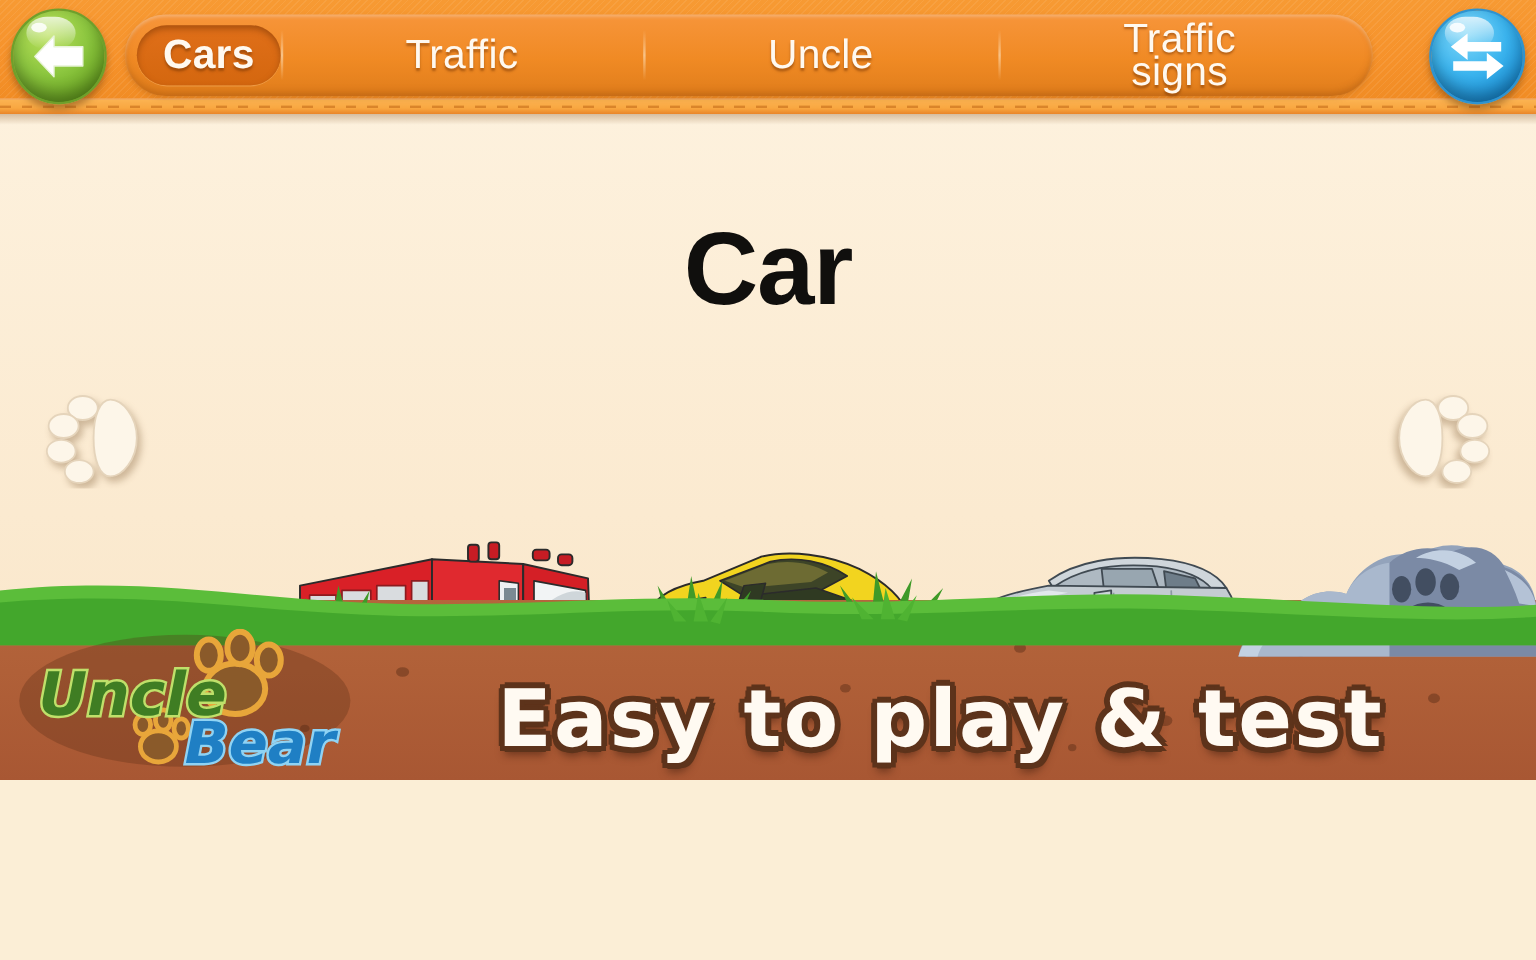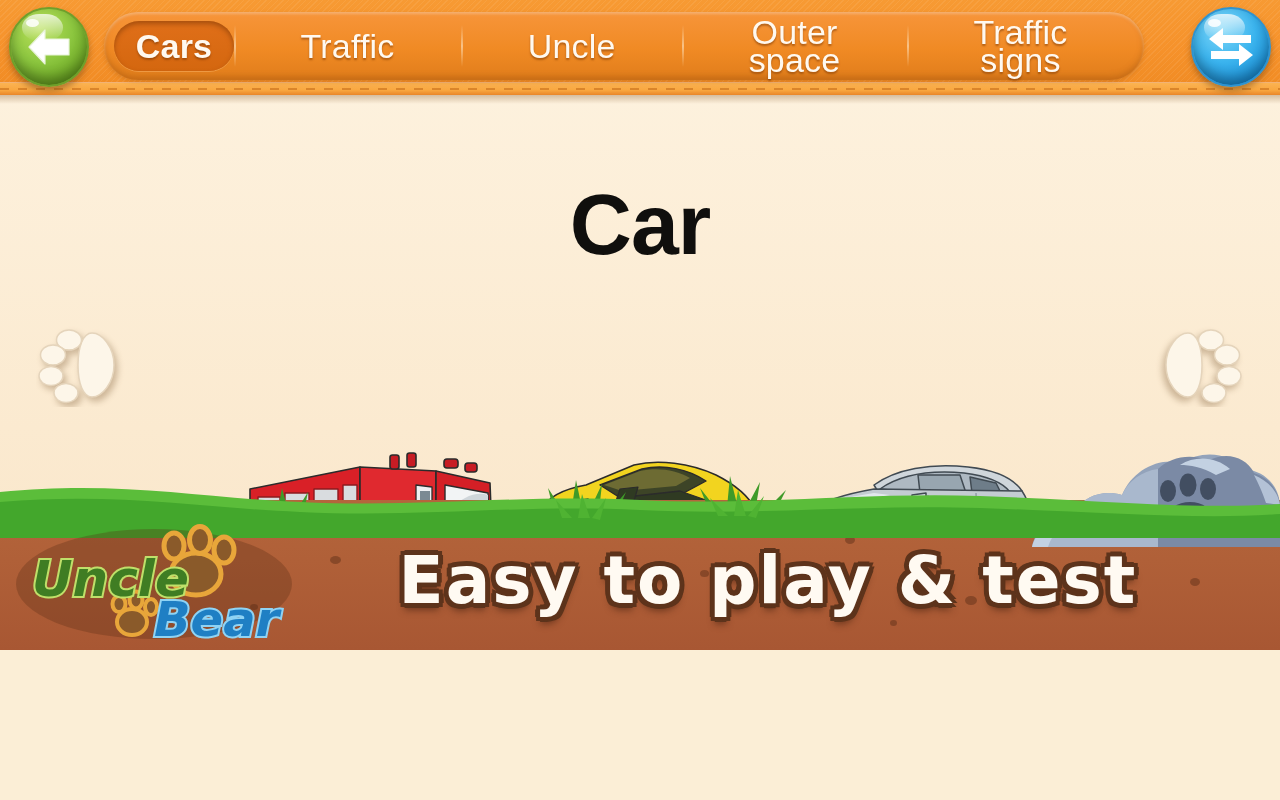--- a/index.html
+++ b/index.html
@@ -128,22 +128,22 @@
   .ground{ position:absolute; left:0; bottom:0; width:1280px; height:215px; z-index:10; }
   .dirt{
     position:absolute; left:0; bottom:0; width:1280px; height:150px;
     background:linear-gradient(180deg,#b4653c 0%,#b06038 40%,#a85733 100%);
   }
   .dirt-speck{ position:absolute; border-radius:50%; background:rgba(88,45,22,.45); }
 
   
   .logo{ position:absolute; left:14px; bottom:8px; width:280px; height:118px; z-index:14; }
   .tagline{
-    position:absolute; left:284px; bottom:12px; width:968px; height:96px; z-index:13;
-    display:flex; align-items:flex-start; justify-content:center;
+    position:absolute; left:300px; bottom:12px; width:968px; height:96px; z-index:13;
+    display:flex; align-items:flex-end; justify-content:center;
   }
   .tagline-text{
     font-family:"DejaVu Sans", sans-serif;
     font-size:66px; font-weight:700; color:#fffaf2; letter-spacing:2px;
     -webkit-text-stroke:7px #5d3venue;
     text-shadow:
       -4px -4px 0 #5d331b, 4px -4px 0 #5d331b, -4px 4px 0 #5d331b, 4px 4px 0 #5d331b,
       -5px 0 0 #5d331b, 5px 0 0 #5d331b, 0 -5px 0 #5d331b, 0 5px 0 #5d331b,
       0 7px 7px rgba(60,28,12,.55);
     white-space:nowrap;
@@ -157,24 +157,20 @@
 
   <div class="tabstrip">
     <div class="tab active">
       <span class="tab-label">Cars</span>
     </div>
     <div class="tab">
       <span class="tab-label">Traffic</span>
     </div>
     <div class="tab">
       <span class="tab-label">Uncle</span>
-    </div>
-    <div class="tab">
-      <span class="tab-label">Outer
-space</span>
     </div>
     <div class="tab">
       <span class="tab-label">Traffic
 signs</span>
     </div>
   </div>
 
   <div class="circ-btn" id="back-btn">
     <div class="ball"></div>
     <div class="gloss"></div>

